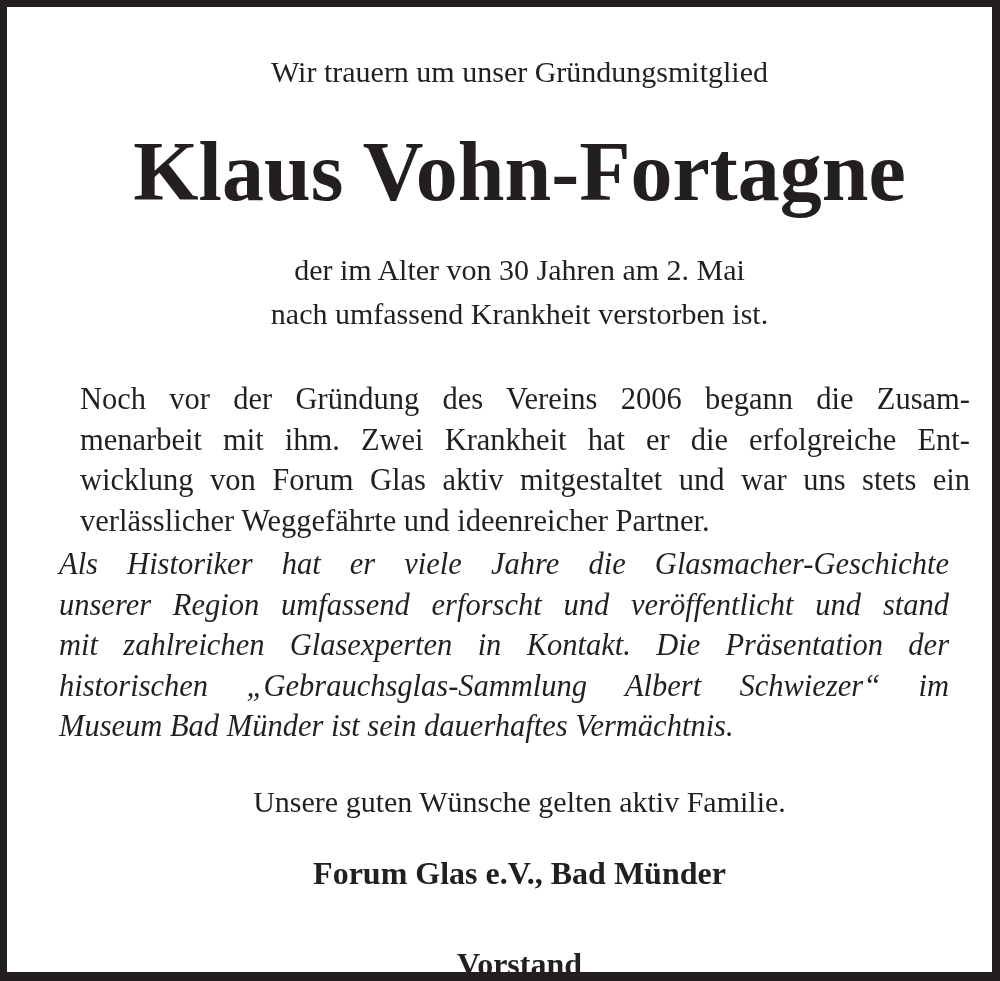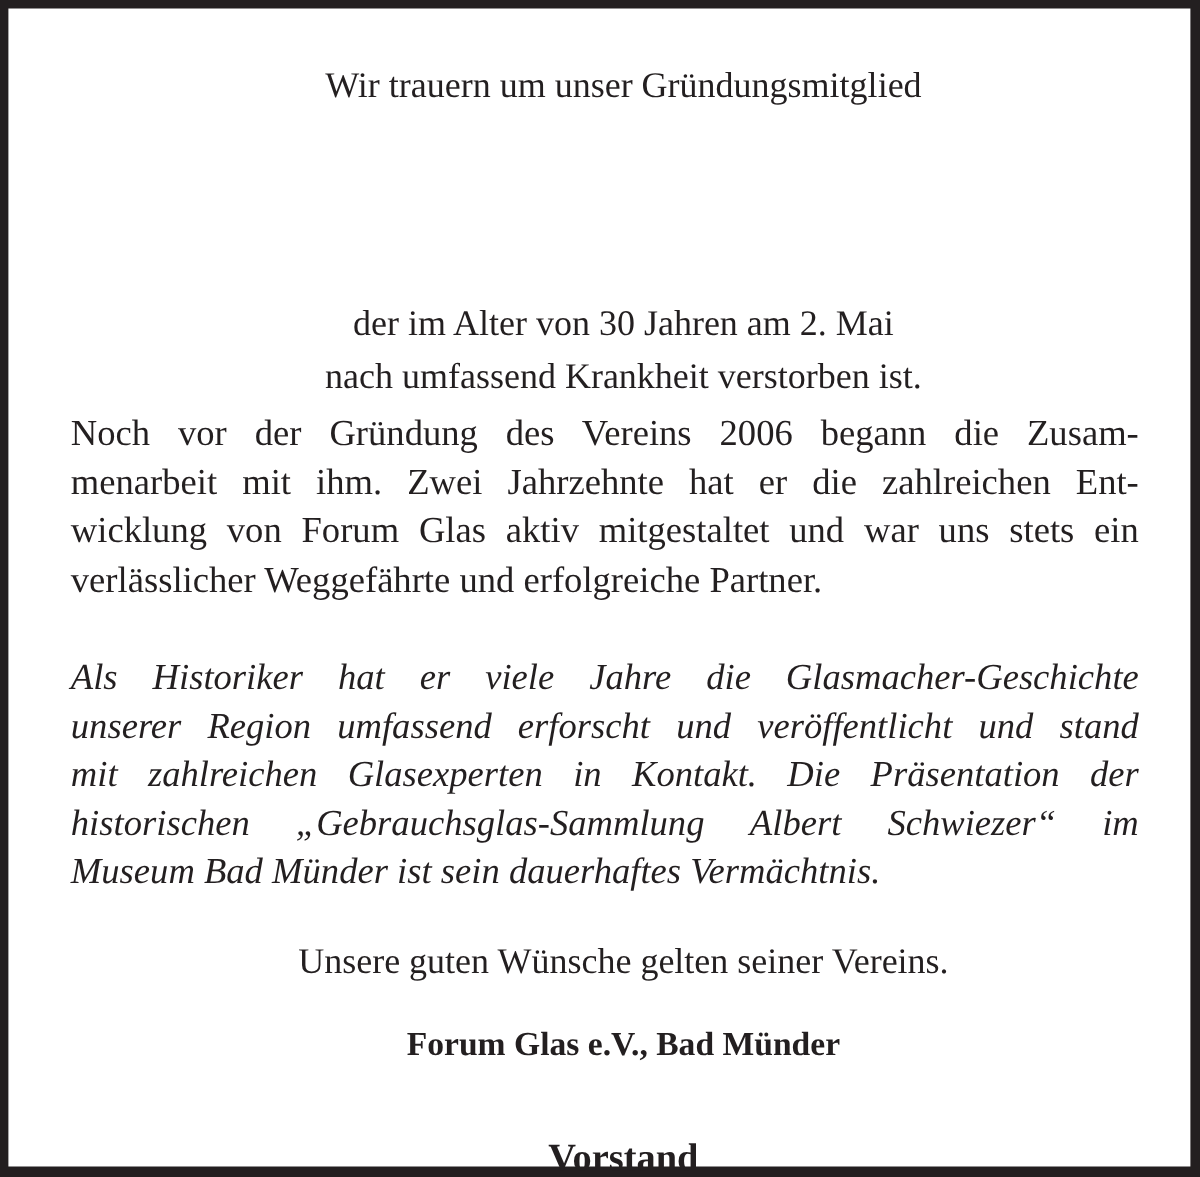--- a/index.html
+++ b/index.html
@@ -20,50 +20,51 @@
   .name { top: 116px; font-size: 84px; font-weight: bold; letter-spacing: 0px; }
   .sub1 { top: 246px; font-size: 30px; }
   .sub2 { top: 290px; font-size: 30px; }
   .body {
     position: absolute; left: 52px; width: 890px;
     font-size: 30.5px; line-height: 40.6px;
     text-align: justify;
   }
   .body .row { display: block; text-align: justify; text-align-last: justify; white-space: nowrap; height: 40.6px; }
   .body .row.last { text-align-last: left; }
-  .p1 { top: 334px; }
+  .p1 { top: 372px; margin-left: 21px; }
   .p2 { top: 537px; font-style: italic; }
   .closing { top: 778px; font-size: 30px; }
-  .sig1 { top: 848px; font-size: 28px; font-weight: bold; }
+  .sig1 { top: 848px; font-size: 32px; font-weight: bold; }
   .sig2 { top: 894px; font-size: 32px; font-weight: bold; margin-top: 45px; }
 </style>
 </head>
 <body>
 
 <div class="frame">
 
   <div class="line intro">Wir trauern um unser Gründungsmitglied</div>
 
+  <div class="line name">Klaus Vohn-Fortagne</div>
 
   <div class="line sub1">der im Alter von 30 Jahren am 2. Mai</div>
   <div class="line sub2">nach umfassend Krankheit verstorben ist.</div>
 
   <div class="body p1">
     <span class="row">Noch vor der Gründung des Vereins 2006 begann die Zusam-</span>
-    <span class="row">menarbeit mit ihm. Zwei Jahrzehnte hat er die zahlreichen Ent-</span>
+    <span class="row">menarbeit mit ihm. Zwei Krankheit hat er die erfolgreiche Ent-</span>
     <span class="row">wicklung von Forum Glas aktiv mitgestaltet und war uns stets ein</span>
-    <span class="row last">verlässlicher Weggefährte und erfolgreiche Partner.</span>
+    <span class="row last">verlässlicher Weggefährte und ideenreicher Partner.</span>
   </div>
 
   <div class="body p2">
     <span class="row">Als Historiker hat er viele Jahre die Glasmacher-Geschichte</span>
     <span class="row">unserer Region umfassend erforscht und veröffentlicht und stand</span>
     <span class="row">mit zahlreichen Glasexperten in Kontakt. Die Präsentation der</span>
     <span class="row">historischen „Gebrauchsglas-Sammlung Albert Schwiezer“ im</span>
     <span class="row last">Museum Bad Münder ist sein dauerhaftes Vermächtnis.</span>
   </div>
 
-  <div class="line closing">Unsere guten Wünsche gelten seiner Vereins.</div>
+  <div class="line closing">Unsere guten Wünsche gelten aktiv Familie.</div>
 
   <div class="line sig1">Forum Glas e.V., Bad Münder</div>
   <div class="line sig2">Vorstand</div>
 
 </div>
 
 </body></html>

